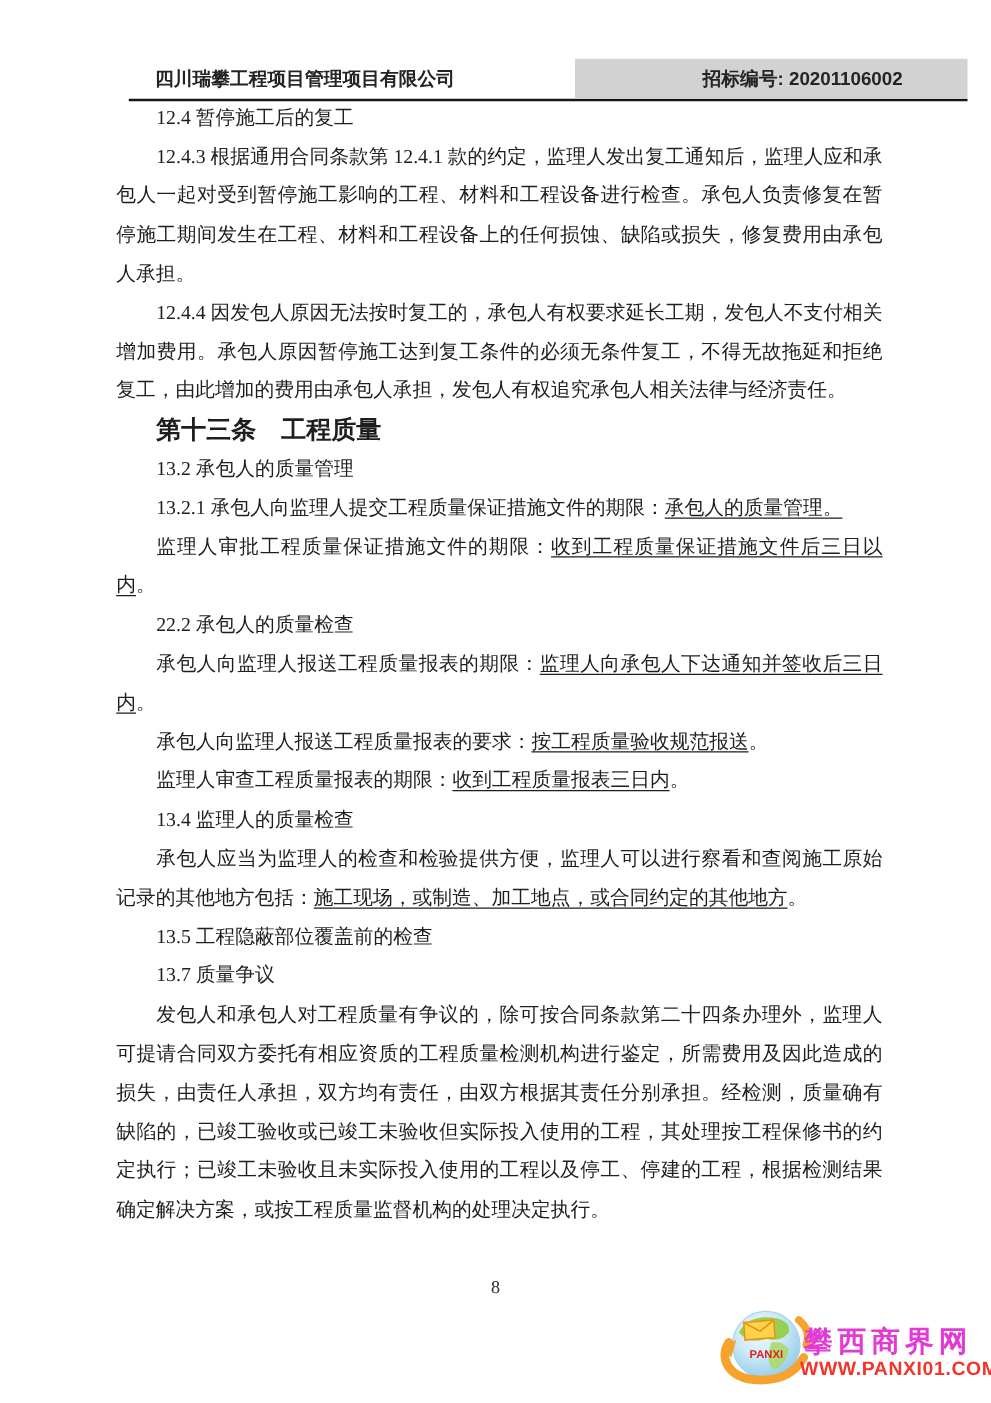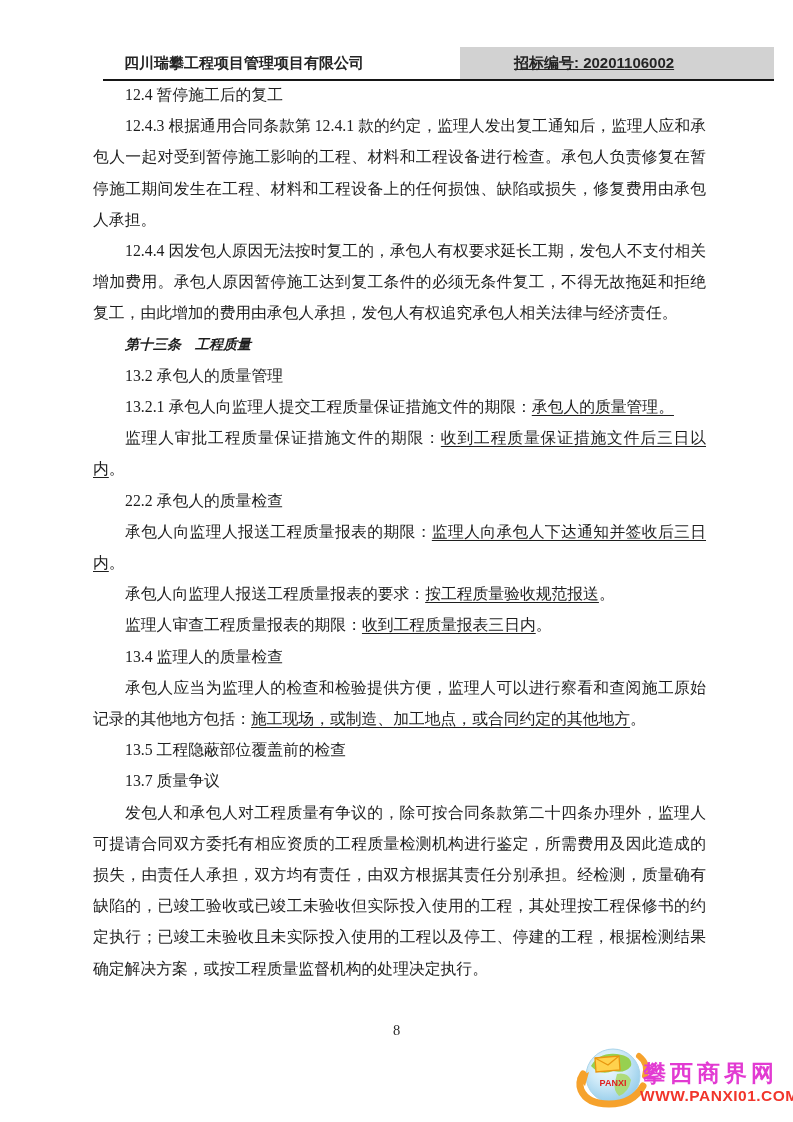--- a/index.html
+++ b/index.html
@@ -17,33 +17,33 @@
     border-bottom:2.5px solid var(--rule,#161616);
     font-family:"Liberation Sans","DejaVu Sans",sans-serif;
     font-size:15px;font-weight:600;color:#242424;
     display:flex;align-items:center;
   }
   .header .company{padding-left:21px;white-space:nowrap;}
   .header .bid-cell{
     position:absolute;left:357px;right:0;top:0;bottom:0;
     background:var(--header-bg,#d2d2d2);
     display:flex;align-items:center;
-    padding-left:54px;white-space:nowrap;text-decoration:underline;
+    padding-left:102px;white-space:nowrap;
   }
   
   .doc-body{
     position:absolute;left:93px;top:79px;width:613px;
     font-size:15.8px;line-height:31.2px;
     text-align:justify;text-justify:inter-ideograph;
     color:var(--text,#1e1e1e);
   }
   .doc-body p.para{margin:0;text-indent:32px;}
   .doc-body p.bold{
     font-family:"Liberation Sans","DejaVu Sans",sans-serif;
-    font-weight:bold;font-size:14px;font-style:italic;
+    font-weight:bold;font-size:20px;
   }
   .doc-body .u{text-decoration:underline;text-underline-offset:3px;text-decoration-thickness:1px;}
   
   .page-number{
     position:absolute;left:0;right:0;top:1022px;
     text-align:center;font-size:14.5px;color:#2b2b2b;
     font-family:"Liberation Serif","DejaVu Serif",serif;
   }
   
   .watermark{position:absolute;left:573px;top:1042px;width:218px;height:70px;}

